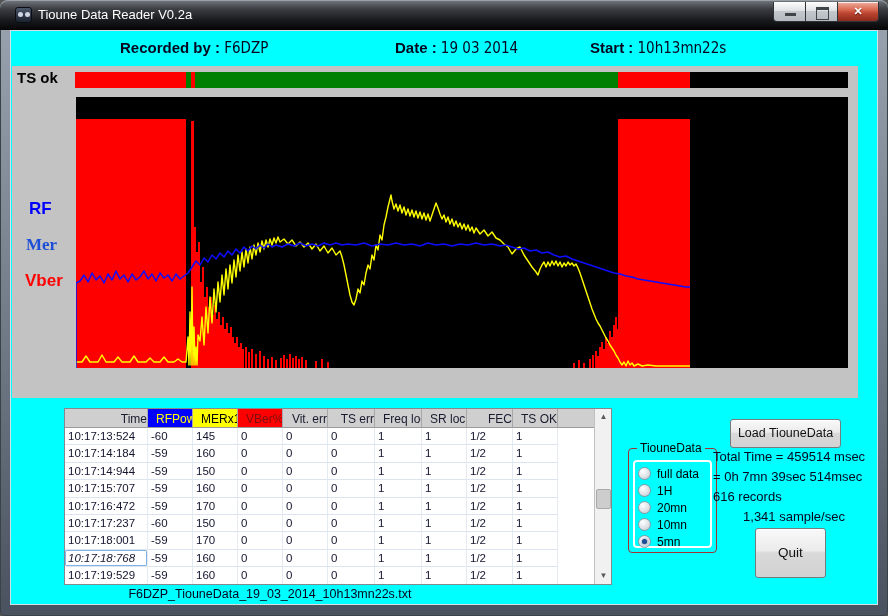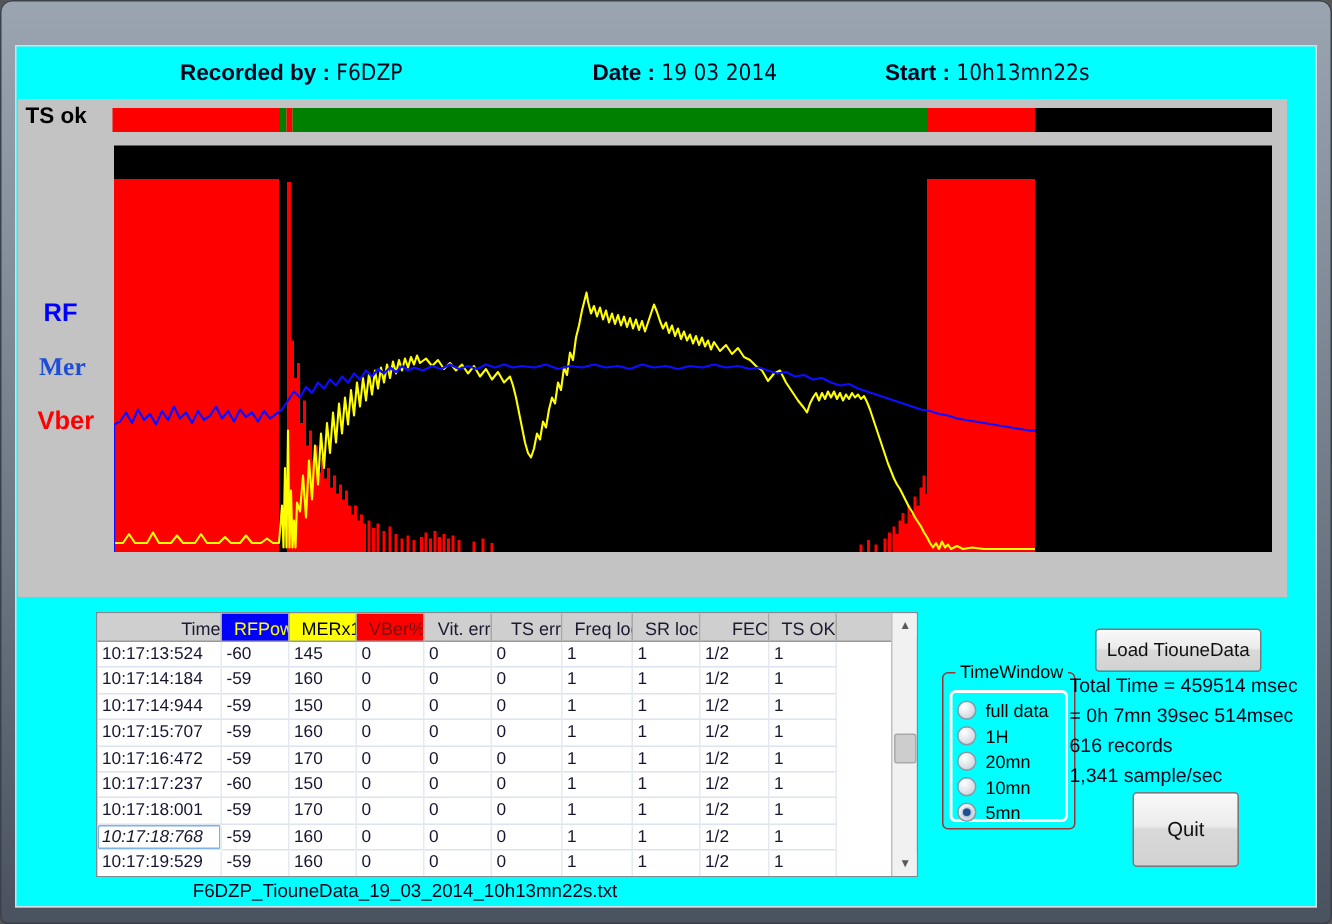--- a/index.html
+++ b/index.html
@@ -93,27 +93,36 @@
   .radio-row { display:flex; align-items:center; height:17px; }
   .radio-circle { width:13px; height:13px; border-radius:50%; flex:0 0 13px;
     background:radial-gradient(circle at 35% 30%, #ffffff, #dde3e8 55%, #b9c2ca);
     border:1px solid #8a99a5; position:relative; }
   .radio-circle.sel:after { content:""; position:absolute; left:3px; top:3px; width:5px; height:5px;
     border-radius:50%; background:#1f4f93; box-shadow:0 0 2px #1f4f93; }
   .radio-text { font-size:12px; color:#000; margin-left:6px; white-space:nowrap; }
 
   .info-lines { position:absolute; left:703px; top:419px; width:162px; }
   .info-line { font-size:13px; color:#05051e; height:20px; white-space:nowrap; }
-  .info-line:nth-child(4) { padding-left:0; }
+  .info-line:nth-child(4) { padding-left:0;text-align:center; }
 </style>
 </head>
 <body>
 
 <div class="window">
 
+  <div class="titlebar">
+    <div class="app-icon"></div>
+    <div class="title-text">Tioune Data Reader V0.2a</div>
+    <div class="win-controls">
+      <div class="win-btn min"></div>
+      <div class="win-btn max"></div>
+      <div class="win-btn close"></div>
+    </div>
+  </div>
 
   <div class="client">
 
     <div class="hdr-item" style="left:110px;">
       <b>Recorded by :</b>
       <span class="val">F6DZP</span>
     </div>
     <div class="hdr-item" style="left:385px;">
       <b>Date :</b>
       <span class="val">19 03 2014</span>
@@ -277,21 +286,21 @@
         <div class="vs-thumb"></div>
         <div class="vs-btn vs-down">▼</div>
       </div>
     </div>
 
     <div class="filename">F6DZP_TiouneData_19_03_2014_10h13mn22s.txt</div>
 
     <div class="btn btn-load">Load TiouneData</div>
 
     <div class="groupbox">
-      <div class="groupbox-label">TimeWindow</div>
+      <div class="groupbox-label">TiouneData</div>
       <div class="groupbox-innerframe"></div>
       <div class="radio-list">
           <div class="radio-row">
             <span class="radio-circle"></span>
             <span class="radio-text">full data</span>
           </div>
           <div class="radio-row">
             <span class="radio-circle"></span>
             <span class="radio-text">1H</span>
           </div>

